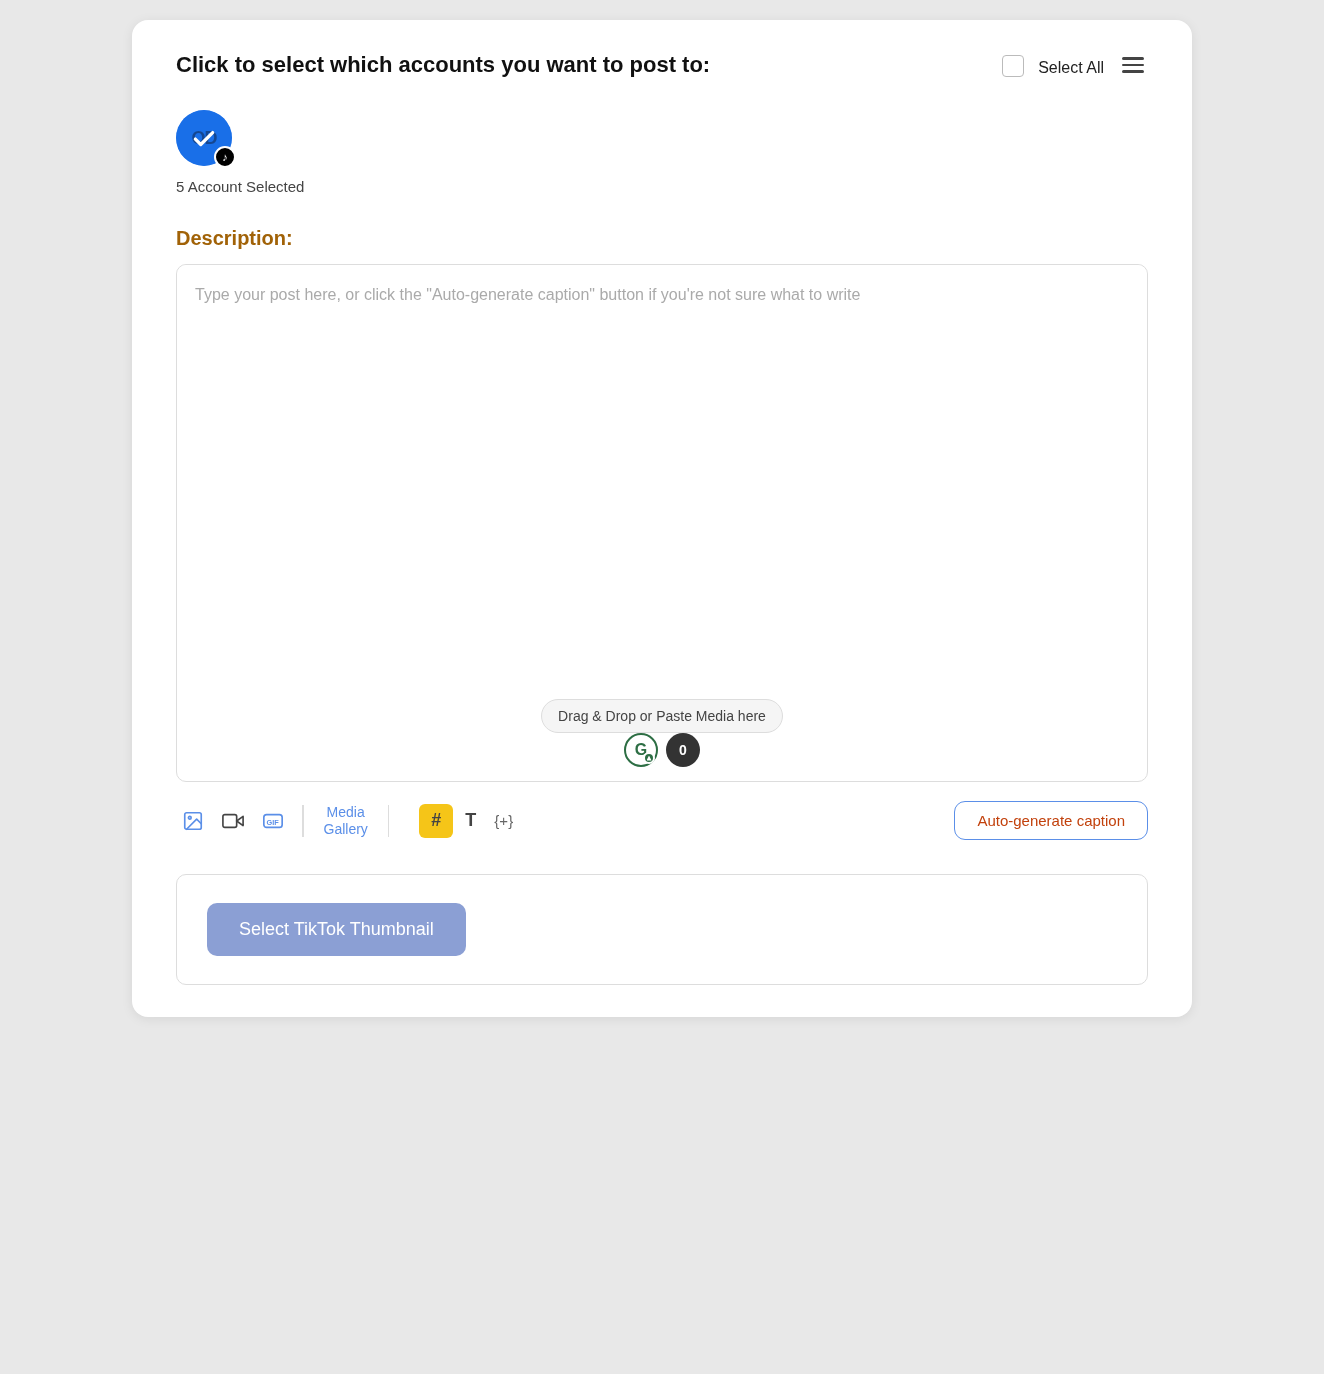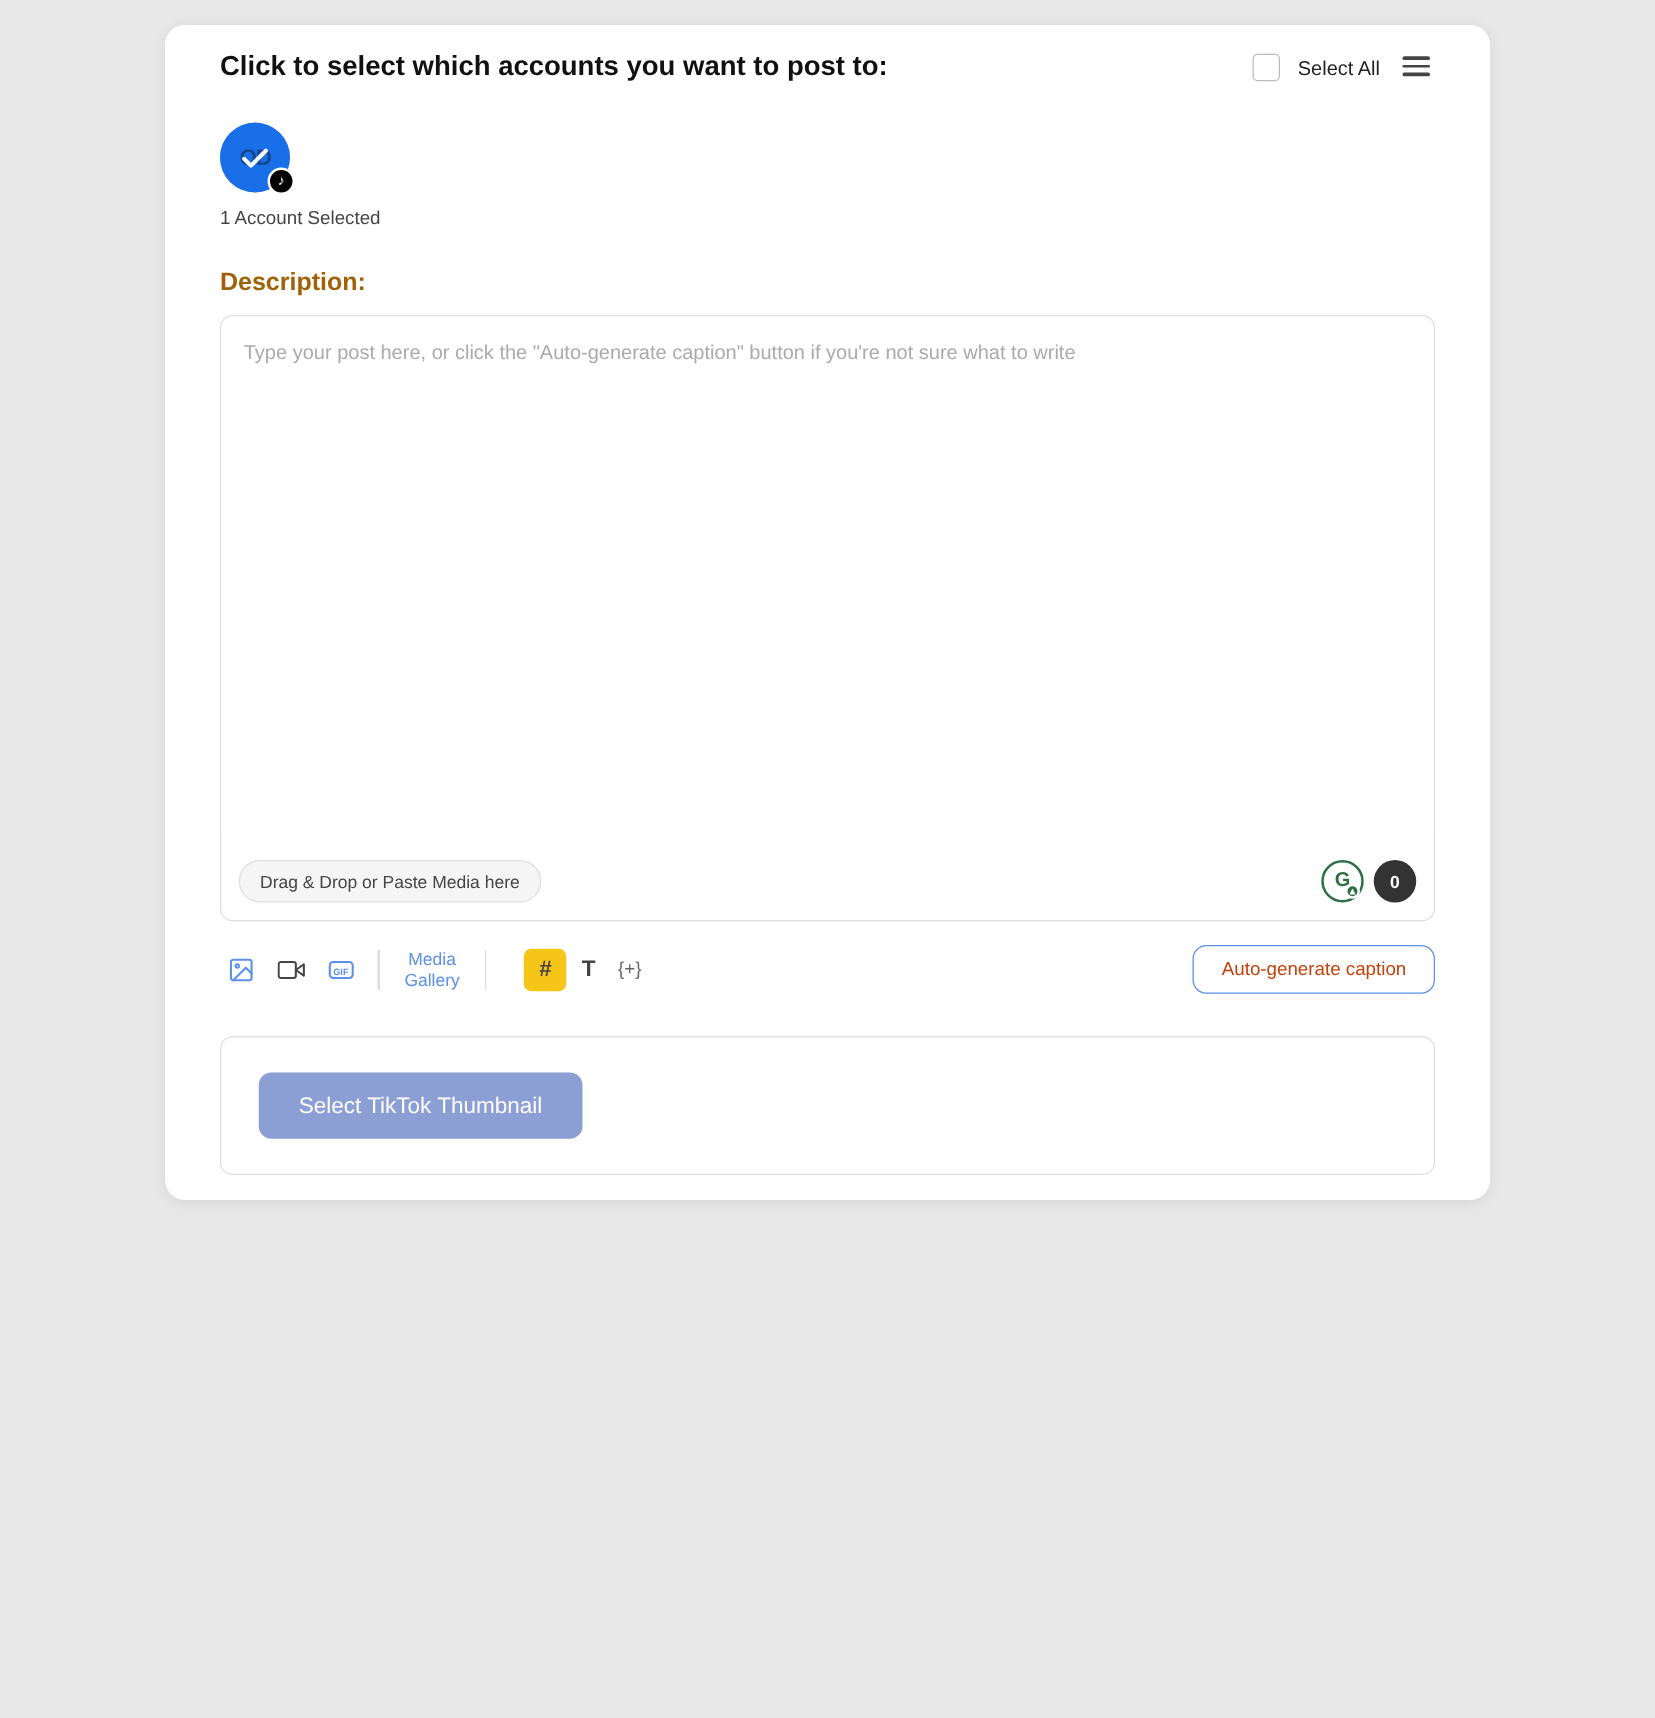--- a/index.html
+++ b/index.html
@@ -9,21 +9,21 @@
       display: flex;
       justify-content: center;
       align-items: flex-start;
       min-height: 100vh;
       padding: 20px;
     }
     .card {
       background: #ffffff;
       border-radius: 16px;
       width: 1060px;
-      padding: 20px 44px;
+      padding: 32px 44px;
       box-shadow: 0 2px 12px rgba(0,0,0,0.08);
     }
 
     
     .header-row {
       display: flex;
       align-items: center;
       justify-content: space-between;
       margin-bottom: 32px;
     }
@@ -159,20 +159,21 @@
       line-height: 1.5;
     }
     .post-textarea::placeholder {
       color: #aaa;
     }
     .textarea-bottom {
       display: flex;
       align-items: center;
       justify-content: space-between;
       padding: 10px 14px 14px 14px;
+      flex-direction: column;
     }
     .drag-drop-btn {
       background: #f5f5f5;
       border: 1px solid #ddd;
       border-radius: 20px;
       padding: 8px 16px;
       font-size: 14px;
       color: #444;
       cursor: pointer;
       white-space: nowrap;
@@ -350,21 +351,21 @@
             <polyline points="4,13 9,18 20,7" stroke="white" stroke-width="3" stroke-linecap="round" stroke-linejoin="round"></polyline>
           </svg>
         </div>
       </div>
       <div class="platform-badge">
         <span class="tiktok-icon">♪</span>
       </div>
     </div>
   </div>
 
-  <p class="account-selected-label">1 Account Selected</p>
+  <p class="account-selected-label">5 Account Selected</p>
 
   <div class="description-label">Description:</div>
 
   <div class="textarea-wrapper">
     <textarea class="post-textarea" placeholder="Type your post here, or click the &quot;Auto-generate caption&quot; button if you're not sure what to write" style=""></textarea>
     <div class="textarea-bottom">
       <button class="drag-drop-btn">Drag &amp; Drop or Paste Media here</button>
       <div class="textarea-icons">
         <div class="grammarly-btn">
           <span class="g-letter">G</span>

